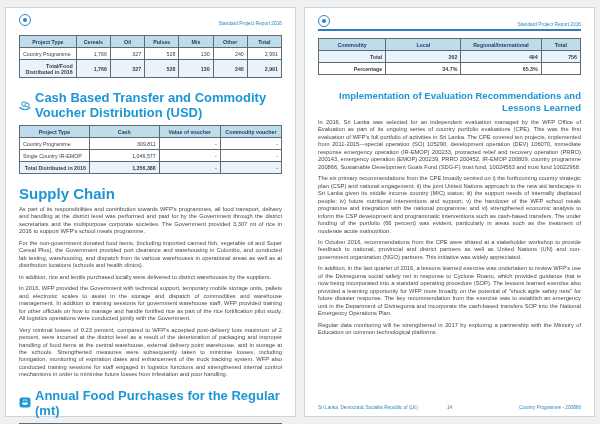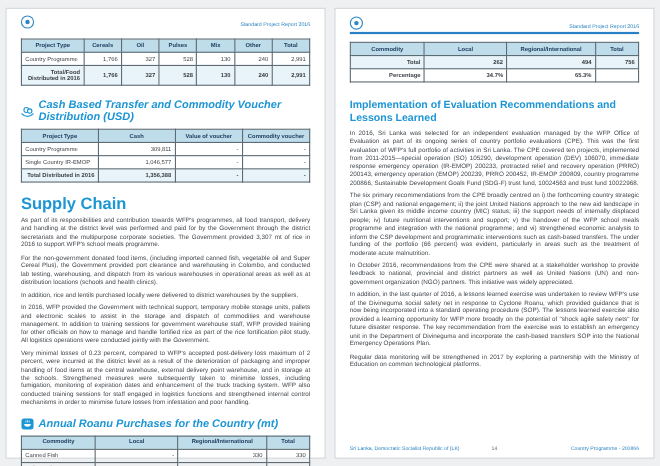--- a/index.html
+++ b/index.html
@@ -43,25 +43,25 @@
   .tbl tr.shade td{background:#e9f4fa;}
   .tbl tr.boldrow td{font-weight:bold;}
   .t-food th:first-child,.t-food td:first-child{width:19%;}
   .t-cbt th:nth-child(1),.t-cbt td:nth-child(1){width:24%;}
   .t-cbt th:nth-child(2),.t-cbt td:nth-child(2){width:24%;}
   .t-purch th:nth-child(1),.t-purch td:nth-child(1){width:23%;}
   .t-purch th:nth-child(2),.t-purch td:nth-child(2){width:26%;}
   .t-purch th:nth-child(3),.t-purch td:nth-child(3){width:28%;}
   
   .sec-head{display:flex;align-items:center;gap:4px;margin:5px 0 5px 0;}
-  .sec-head .ttl{font-size:10px;font-weight:bold;color:#1d96d5;font-style:italic;}
+  .sec-head .ttl{font-size:13px;font-weight:bold;color:#1d96d5;}
   .icon{width:12px;height:11px;flex:0 0 auto;display:flex;align-items:center;justify-content:center;}
   
   h2.blue{font-size:15px;font-weight:bold;color:#1d96d5;margin:4px 0 4px 0;}
-  h2.blue.big{font-size:9.6px;line-height:1.25;margin:8px 0 5px 0;}
+  h2.blue.big{font-size:9.6px;line-height:1.25;margin:8px 0 5px 0;text-align:right;}
   p.body{font-size:5.75px;line-height:1.3;text-align:justify;margin:0 0 4px 0;color:#42474c;}
   
   .footer{margin-top:auto;display:flex;align-items:center;font-size:4.7px;color:#2e86c1;}
   .footer .f-left{flex:1;text-align:left;}
   .footer .f-page{flex:0 0 auto;color:#6b7176;text-align:center;}
   .footer .f-right{flex:1;text-align:right;}
   .spacer{height:14px;}
 </style>
 </head>
 <body>
@@ -163,21 +163,21 @@
     <div class="spacer"></div>
 
     <div class="sec-head">
       <span class="icon">
         <svg width="12" height="11" viewBox="0 0 24 22">
           <rect x="1" y="1" width="22" height="20" rx="5" fill="#1d96d5"></rect>
           <path d="M6 11 h12 a6 5 0 0 1 -12 0 z" fill="#ffffff"></path>
           <path d="M9 5 v3 M12 4 v4 M15 5 v3" stroke="#ffffff" stroke-width="1.4" fill="none"></path>
         </svg>
       </span>
-      <span class="ttl">Annual Roanu Purchases for the Country (mt)</span>
+      <span class="ttl">Annual Food Purchases for the Regular (mt)</span>
     </div>
 
     <table class="tbl t-purch">
         <thead>
           <tr>
             <th>Commodity</th>
             <th>Local</th>
             <th>Regional/International</th>
             <th>Total</th>
           </tr>

